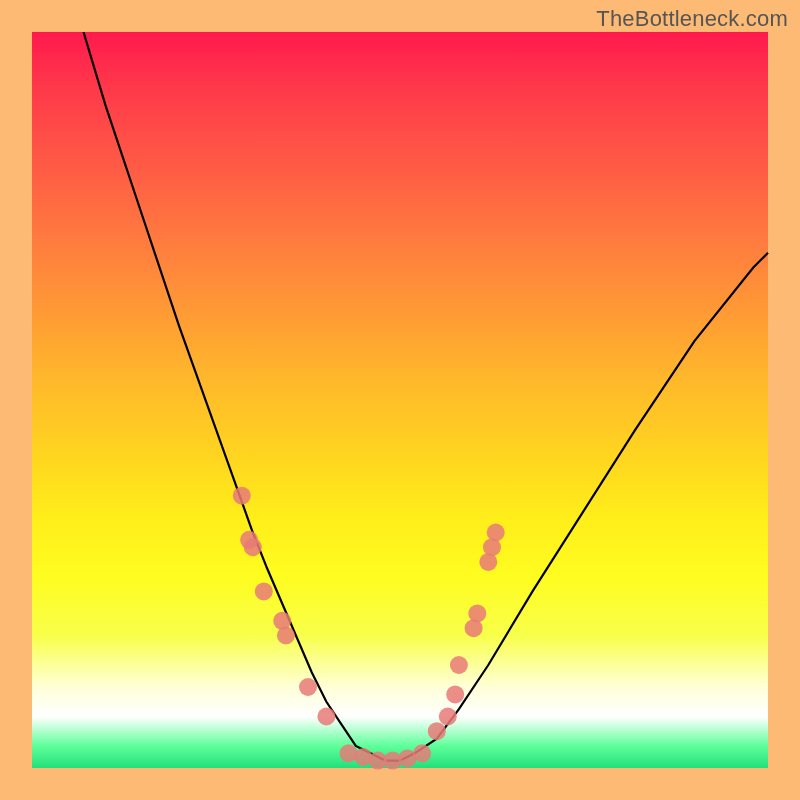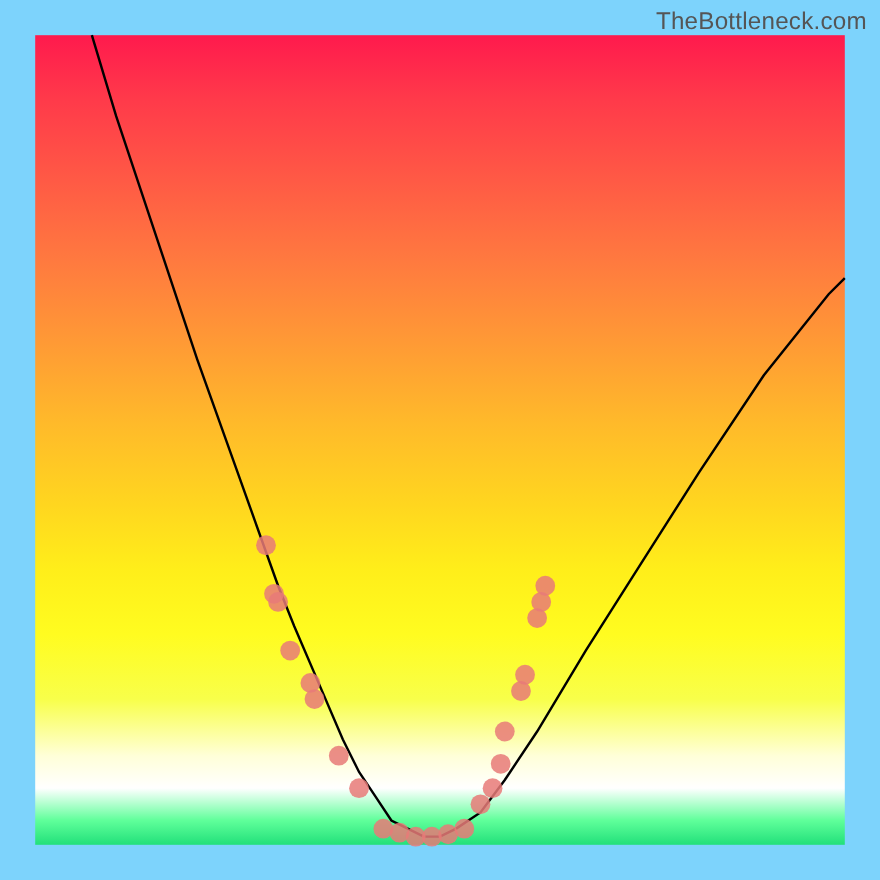--- a/index.html
+++ b/index.html
@@ -6,21 +6,21 @@
   body {
     width: 800px;
     height: 800px;
     background: #000;
     position: relative;
     font-family: Arial, sans-serif;
   }
   .outer {
     width: 800px;
     height: 800px;
-    background: #7dd3fc;
+    background: #fdba74;
     position: relative;
   }
   .watermark {
     position: absolute;
     top: 6px;
     right: 12px;
     color: #555;
     font-size: 22px;
     font-weight: 500;
     z-index: 10;

